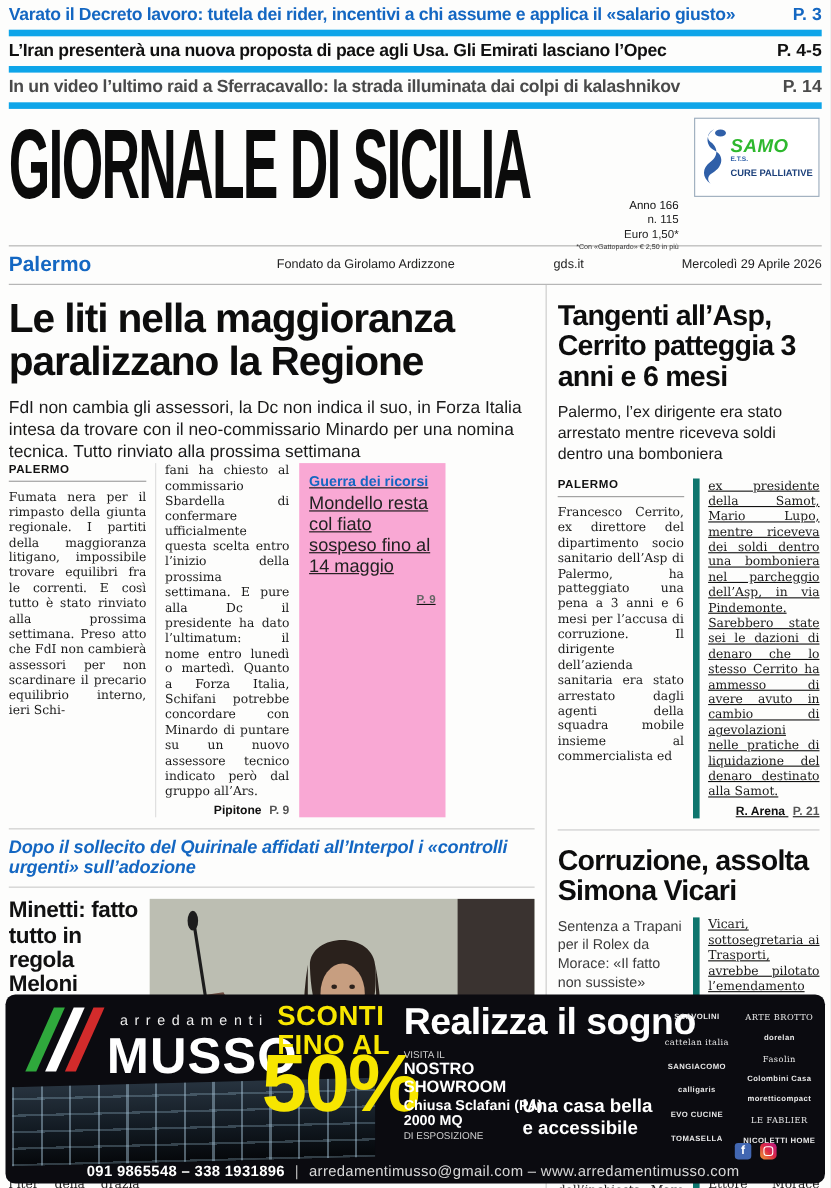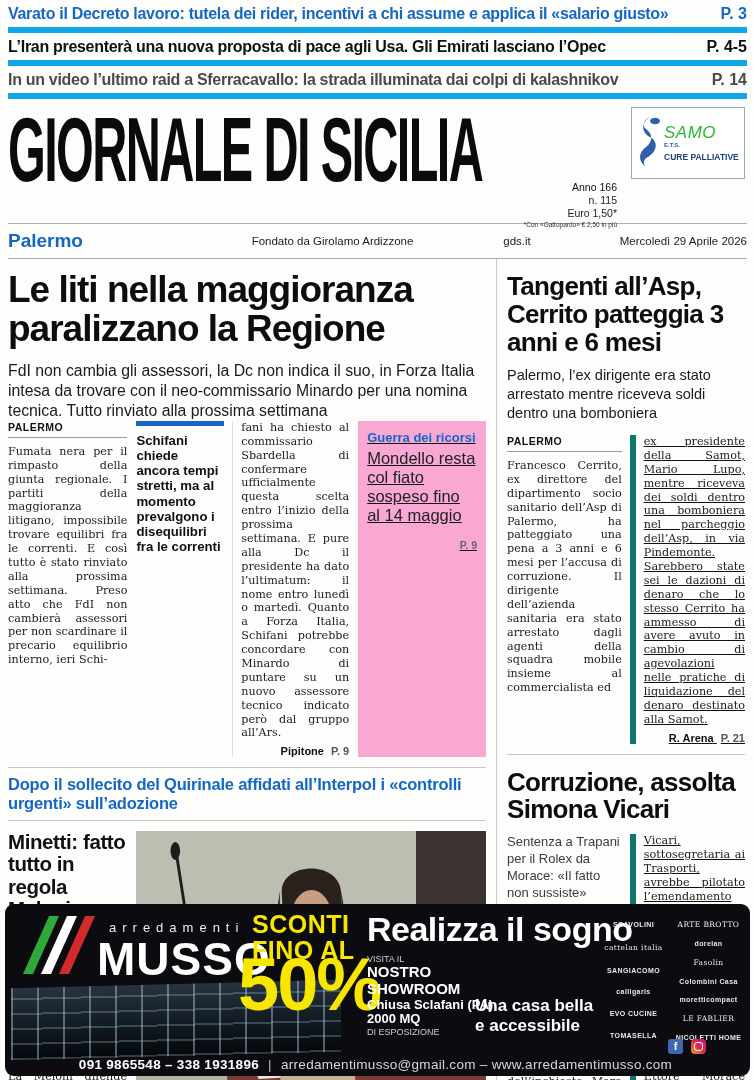--- a/index.html
+++ b/index.html
@@ -18,21 +18,21 @@
   .s2 .strip-text,.s2 .strip-page { color:#101010; }
   .s3 .strip-text,.s3 .strip-page { color:#4a4a4a; }
   
   .masthead { position:relative; height:124px; }
   .mast-title { position:absolute; left:0; top:6px; white-space:nowrap;
     font-weight:900; font-size:90px; letter-spacing:-3px; line-height:1;
     transform:scaleX(0.54); transform-origin:left top; color:#0b0b0b; }
   .samo-box { position:absolute; right:2px; top:8px; width:114px; height:72px;
     border:1px solid #9ab; background:#fff; display:flex; align-items:center; padding:4px; }
   .samo-text { display:flex; flex-direction:column; line-height:1.05; }
-  .samo-name { color:#2eb82e; font-weight:400; font-style:italic; font-size:17px; letter-spacing:0.5px; }
+  .samo-name { color:#2eb82e; font-weight:700; font-style:italic; font-size:17px; letter-spacing:0.5px; }
   .samo-ets { color:#2f5fa8; font-weight:700; font-size:6px; }
   .samo-tag { color:#1b3f7a; font-weight:800; font-size:8.5px; margin-top:4px; }
   .issue-info { position:absolute; right:130px; top:82px; text-align:right; line-height:1.25; }
   .issue-info .big { font-weight:400; font-size:10.5px; }
   .issue-info .norm { font-size:10.5px; color:#222; }
   .issue-info .tiny { font-size:6.5px; color:#333; margin-top:1px; }
   
   .dateline { display:flex; align-items:center; border-top:1px solid #aeaeae;
     border-bottom:1px solid #aeaeae; padding:6px 0; }
   .dl-city { color:#1467c2; font-weight:800; font-size:19px; width:200px; }
@@ -58,21 +58,21 @@
   .quote p { font-size:13.2px; font-weight:800; line-height:1.15; color:#101010; }
   .byline { text-align:right; font-size:11px; margin-top:5px; }
   .byline .bn { font-weight:800; color:#111; }
   .byline .bp { color:#555; font-weight:700; margin-left:4px; }
   .graybox { width:133px; margin-left:9px; background:#f9a8d4; padding:9px 9px 6px;text-decoration:underline; }
   .gb-kick { color:#1467c2; font-weight:800; font-size:13px; margin-bottom:4px; }
   .gb-title { font-size:16.5px; line-height:1.15; color:#222; }
   .gb-page { text-align:right; color:#666; font-weight:700; font-size:10.5px; margin-top:14px; }
   .hr-full { border:none; border-top:1px solid #c9c9c9; margin:10px 0 0; }
   .interpol { color:#1467c2; font-weight:800; font-size:16.5px; letter-spacing:-0.2px;
-    padding:7px 0; border-bottom:1px solid #c9c9c9; }
+    padding:7px 0; border-bottom:1px solid #c9c9c9;font-style:italic; }
   
   .minetti { display:flex; margin-top:10px; }
   .min-left { width:128px; padding-right:9px; }
   .min-left h2 { font-size:20.5px; line-height:1.08; font-weight:800; letter-spacing:-0.4px; margin-bottom:8px; }
   .min-sf { font-size:12.5px; line-height:1.3; color:#333; margin-bottom:9px; }
   .min-photo { flex:1; }
   .min-photo svg { display:block; width:100%; height:258px; }
   
   h2.r-h { font-size:26px; line-height:1.07; letter-spacing:-0.7px; font-weight:800;
     margin:14px 0 10px; color:#0d0d0d; }
@@ -179,24 +179,20 @@
 
     <div class="col-left">
       <h1 class="lead-h">Le liti nella maggioranza paralizzano la Regione</h1>
       <p class="standfirst">FdI non cambia gli assessori, la Dc non indica il suo, in Forza Italia intesa da trovare con il neo-commissario Minardo per una nomina tecnica. Tutto rinviato alla prossima settimana</p>
 
       <div class="lead-cols">
         <div class="txtcol">
           <div class="kicker">PALERMO</div>
           <p class="serif">Fumata nera per il rimpasto della giunta regionale. I partiti della maggioranza litigano, impossibile trovare equilibri fra le correnti. E così tutto è stato rinviato alla prossima settimana. Preso atto che FdI non cambierà assessori per non scardinare il precario equilibrio interno, ieri Schi-</p>
         </div>
-        <div class="quote">
-          <div class="bluebar"></div>
-          <p>Schifani chiede ancora tempi stretti, ma al momento prevalgono i disequilibri fra le correnti</p>
-        </div>
         <div class="txtcol b2">
           <p class="serif">fani ha chiesto al commissario Sbardella di confermare ufficialmente questa scelta entro l’inizio della prossima settimana. E pure alla Dc il presidente ha dato l’ultimatum: il nome entro lunedì o martedì. Quanto a Forza Italia, Schifani potrebbe concordare con Minardo di puntare su un nuovo assessore tecnico indicato però dal gruppo all’Ars.</p>
           <div class="byline">
             <span class="bn">Pipitone</span>
             <span class="bp">P. 9</span>
           </div>
         </div>
         <aside class="graybox">
           <div class="gb-kick">Guerra dei ricorsi</div>
           <div class="gb-title">Mondello resta col fiato sospeso fino al 14 maggio</div>

